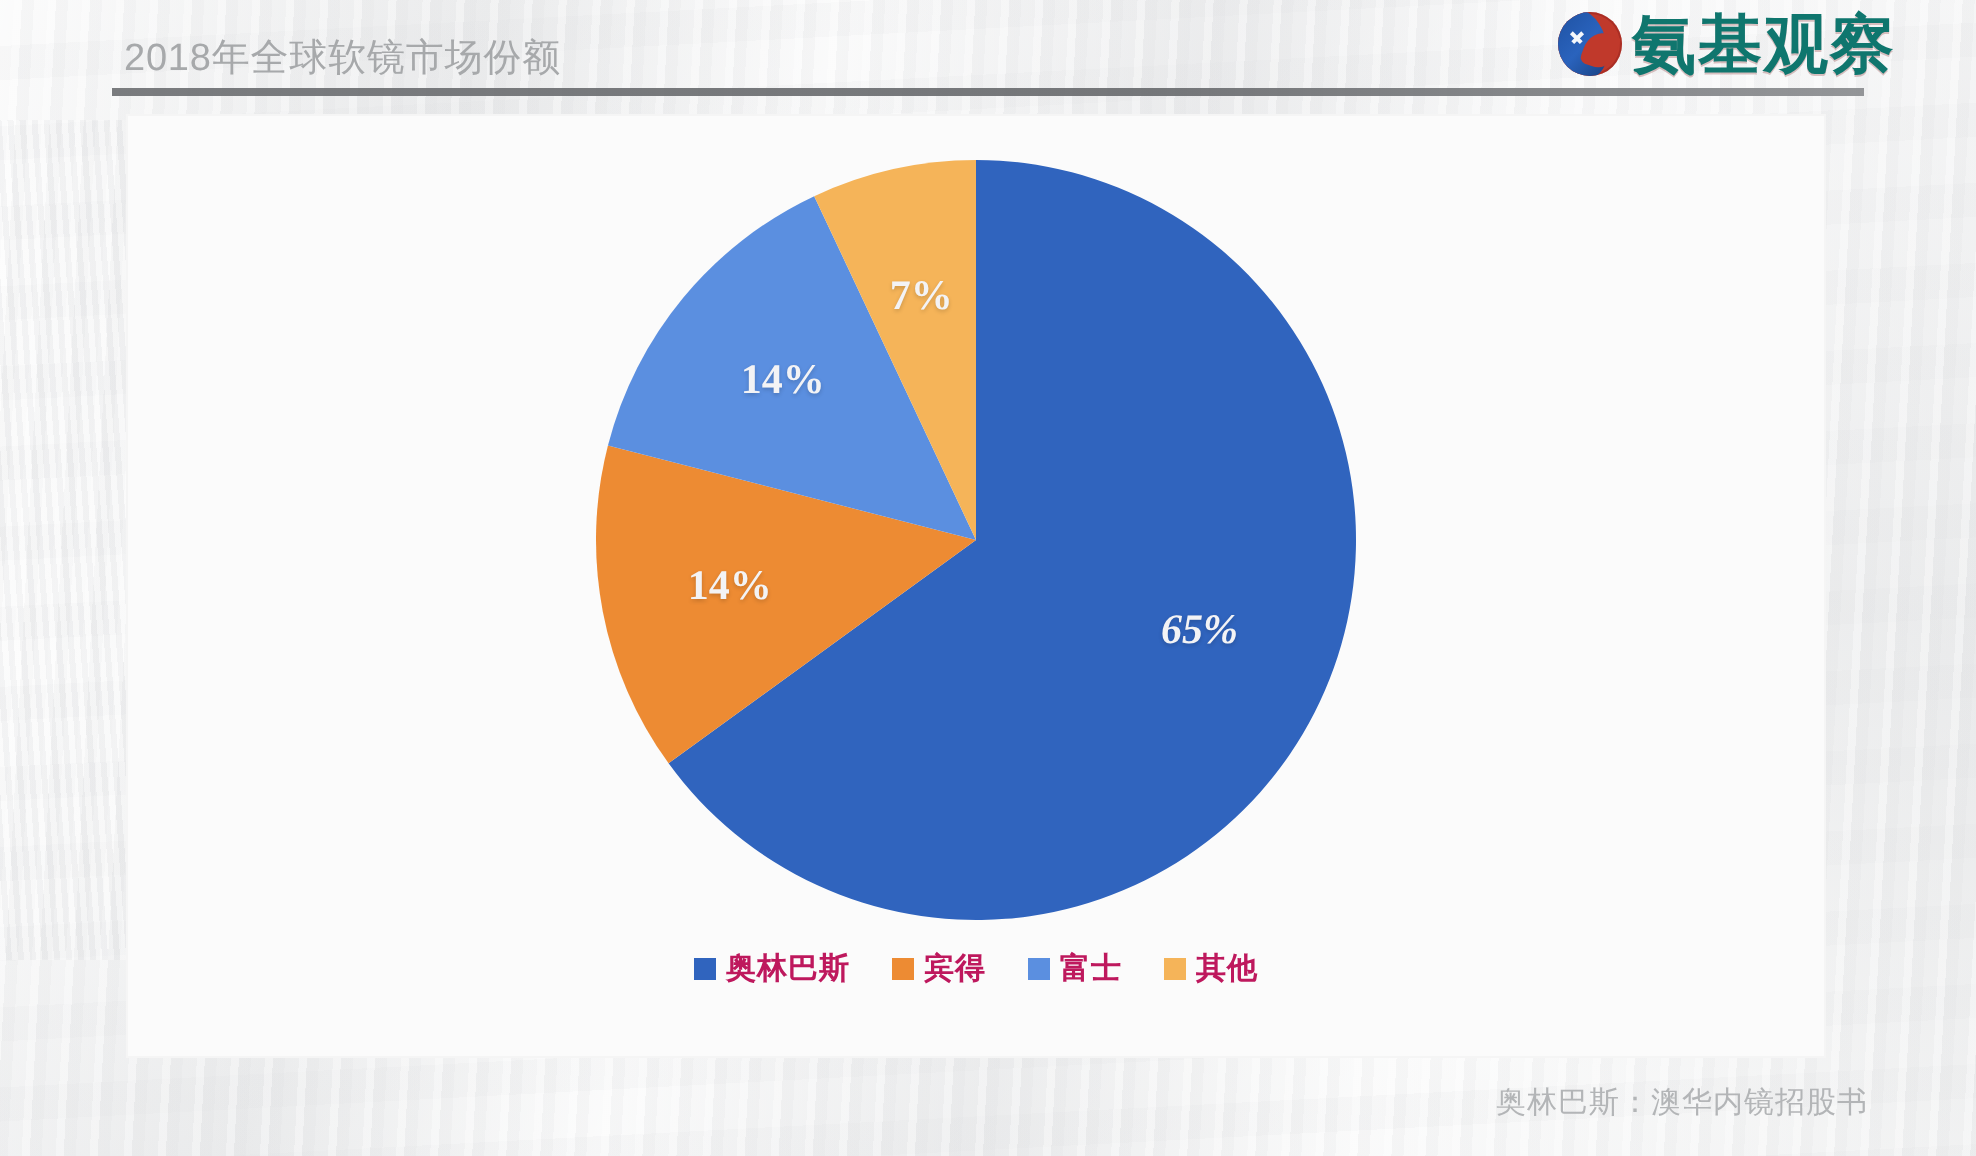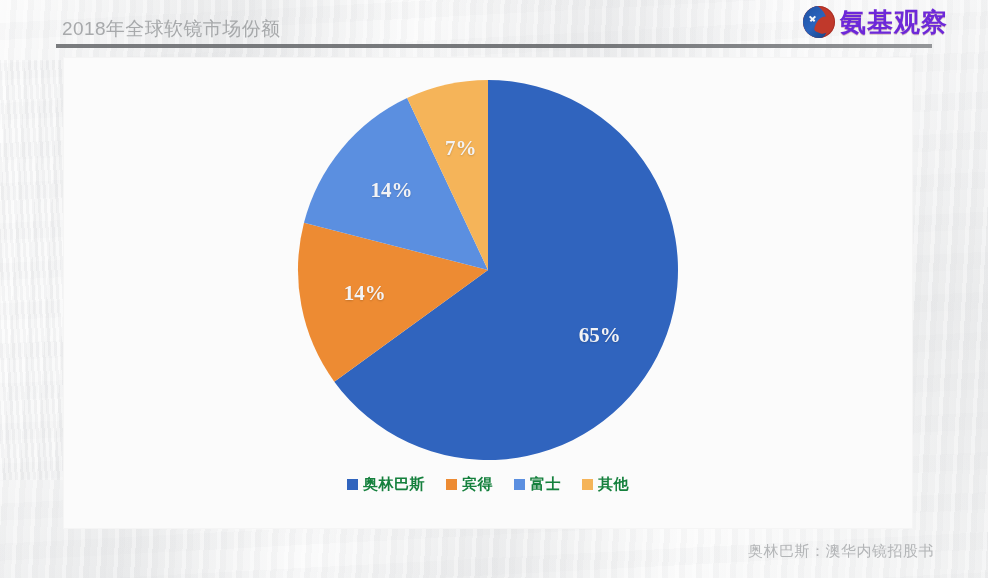--- a/index.html
+++ b/index.html
@@ -62,21 +62,21 @@
   }
   .logo-spark {
     position:absolute; left:6px; top:9px; width:7px; height:7px; z-index:3;
     background:
       linear-gradient(#fff,#fff) center/2px 7px no-repeat,
       linear-gradient(#fff,#fff) center/7px 2px no-repeat;
     transform:rotate(45deg); opacity:.95;
   }
   .logo-text {
     font-family:"DejaVu Sans", sans-serif;
-    font-size:26px; font-weight:bold; color:#6d28d9;
+    font-size:32px; font-weight:bold; color:#0f766e;
     letter-spacing:1px; line-height:32px;
     text-shadow:0 1px 0 rgba(120,20,18,.25);
   }
 
   
   .card {
     position:absolute; left:64px; top:58px; width:848px; height:470px;
     background:#fbfbfb;
     box-shadow:0 0 0 1px rgba(245,245,245,1);
   }
@@ -99,21 +99,21 @@
 
   
   .legend {
     position:absolute; left:0; bottom:34px; width:100%;
     display:flex; justify-content:center; align-items:center; gap:21px;
   }
   .legend-item { display:flex; align-items:center; gap:5px; }
   .legend-swatch { width:11px; height:11px; display:block; }
   .legend-label {
     font-family:"DejaVu Sans", sans-serif;
-    font-size:15px; color:#15803d; font-weight:bold; letter-spacing:.5px;
+    font-size:15px; color:#be185d; font-weight:bold; letter-spacing:.5px;
   }
 
   
   .source {
     position:absolute; right:54px; bottom:17px;
     font-size:15px; color:#b3b5b7; letter-spacing:.5px; white-space:nowrap;
   }
 </style>
 </head>
 <body>
@@ -137,21 +137,21 @@
     <div class="pie">
       <svg viewBox="0 0 388 388" xmlns="http://www.w3.org/2000/svg">
         <g id="pie-slices">
             <path d="M 194 194 L 194.00 4.00 A 190 190 0 1 1 40.29 305.68 Z" fill="#3064be"></path>
             <path d="M 194 194 L 40.29 305.68 A 190 190 0 0 1 9.97 146.75 Z" fill="#ed8b33"></path>
             <path d="M 194 194 L 9.97 146.75 A 190 190 0 0 1 113.10 22.08 Z" fill="#5b8fe0"></path>
             <path d="M 194 194 L 113.10 22.08 A 190 190 0 0 1 194.00 4.00 Z" fill="#f5b459"></path>
           </g>
       </svg>
       <div id="pie-labels">
-          <div class="slice-label" style="left: 305.732px; top: 259px;">65%</div>
+          <div class="slice-label" style="left: 305.732px; top: 239px; font-style: italic;">65%</div>
           <div class="slice-label" style="left: 70.8212px; top: 217.498px;">14%</div>
           <div class="slice-label" style="left: 97.3776px; top: 114.067px;">14%</div>
           <div class="slice-label" style="left: 166.645px; top: 71.62px;">7%</div>
         </div>
     </div>
   </div>
 
   <div class="legend" id="legend">
       <div class="legend-item">
         <span class="legend-swatch" style="background: rgb(48, 100, 190);"></span>

